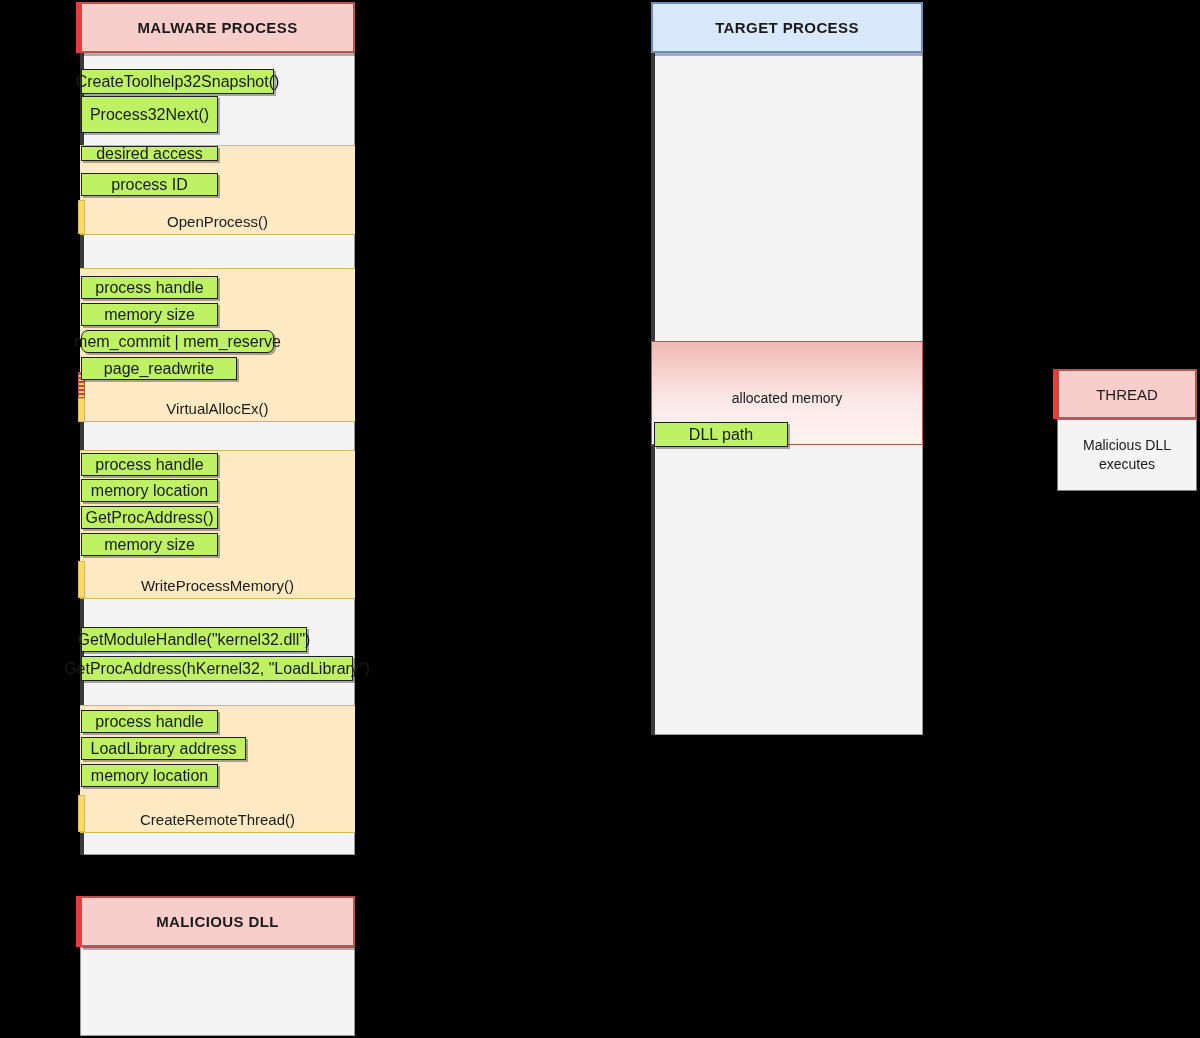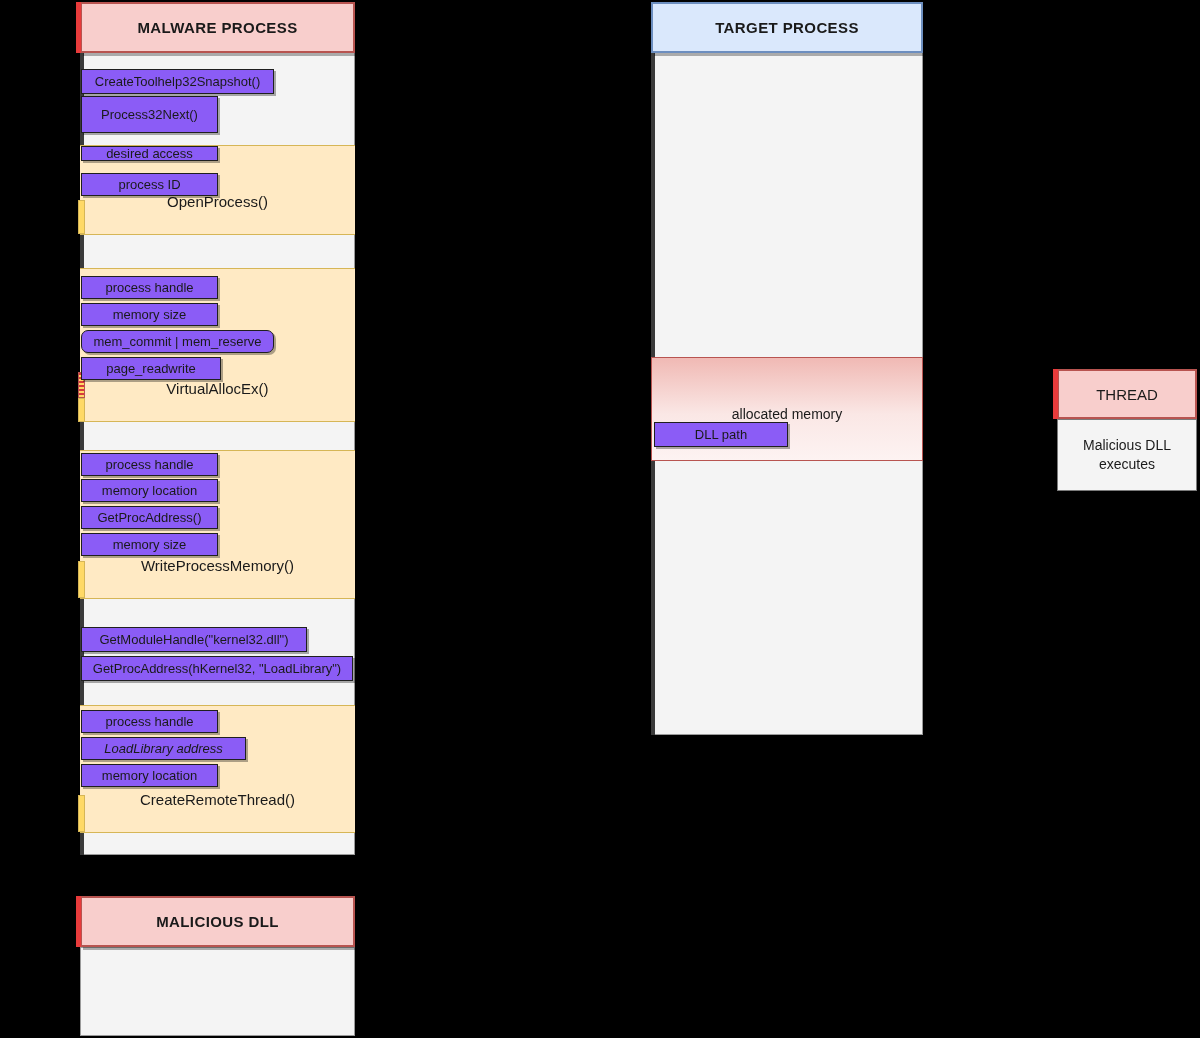--- a/index.html
+++ b/index.html
@@ -15,40 +15,40 @@
             display:flex;align-items:center;justify-content:center;
             font-weight:bold;font-size:15px;color:#1a1a1a;letter-spacing:.4px;
             box-shadow:3px 3px 0 rgba(0,0,0,.30);}
   .col-head.blue{border-color:#6c8ebf;background:#dae8fc;}
 
   
   .band{background:#ffeac4;border-top:1px solid #d6b656;
         border-bottom:1px solid #d6b656;}
   .band-label{display:flex;align-items:flex-end;justify-content:center;
               width:100%;height:100%;font-size:15px;color:#1a1a1a;
-              padding-bottom:24px;box-sizing:border-box;}
+              padding-bottom:4px;box-sizing:border-box;}
 
   
-  .pbox{background:#8b5cf6;border:1.6px solid #1f1f1f;
+  .pbox{background:#bef264;border:1.6px solid #1f1f1f;
         display:flex;align-items:center;justify-content:center;
-        font-size:13px;color:#1a1a1a;white-space:nowrap;
+        font-size:16px;color:#1a1a1a;white-space:nowrap;
         box-shadow:2px 2px 0 rgba(0,0,0,.32);}
 
   
   .act{background:#ffd966;border:1px solid #d6b656;}
   .act-dash{background:repeating-linear-gradient(
               to bottom,#d93b3b 0 2px,#ffd966 2px 4px);
             border:1px solid #b85450;}
   .lifeline{background:#3a3a3a;}
 
   
   .alloc{border:1.6px solid #b85450;
          background:linear-gradient(to bottom,#f0b9b4 0%,#fae7e5 55%,#fdf3f2 100%);
          display:flex;align-items:flex-start;justify-content:center;
-         font-size:14px;color:#1a1a1a;padding-top:48px;box-sizing:border-box;margin-top:16px;}
+         font-size:14px;color:#1a1a1a;padding-top:48px;box-sizing:border-box;}
 
   
   .thread-head{border:2px solid #b85450;background:#f8cecc;
                display:flex;align-items:center;justify-content:center;
                font-size:15px;color:#1a1a1a;
                box-shadow:3px 3px 0 rgba(0,0,0,.30);}
   .thread-body{background:#f4f4f4;border:1px solid #7a7a7a;
                display:flex;align-items:center;justify-content:center;
                text-align:center;font-size:14px;color:#1a1a1a;line-height:1.35;
                box-shadow:3px 3px 0 rgba(0,0,0,.30);}
@@ -81,32 +81,32 @@
 
 <div class="abs pbox" style="left:81px;top:69px;width:193px;height:25px;">CreateToolhelp32Snapshot()</div>
 <div class="abs pbox" style="left:81px;top:96px;width:137px;height:37px;">Process32Next()</div>
 
 <div class="abs pbox" style="left:81px;top:146px;width:137px;height:15px;">desired access</div>
 <div class="abs pbox" style="left:81px;top:173px;width:137px;height:23px;text-align:right;">process ID</div>
 
 <div class="abs pbox" style="left:81px;top:276px;width:137px;height:23px;">process handle</div>
 <div class="abs pbox" style="left:81px;top:303px;width:137px;height:23px;">memory size</div>
 <div class="abs pbox" style="left:81px;top:330px;width:193px;height:23px;border-radius:7px;">mem_commit | mem_reserve</div>
-<div class="abs pbox" style="left:81px;top:357px;width:140px;height:23px;">page_readwrite</div>
+<div class="abs pbox" style="left:81px;top:357px;width:156px;height:23px;">page_readwrite</div>
 
 <div class="abs pbox" style="left:81px;top:453px;width:137px;height:23px;">process handle</div>
 <div class="abs pbox" style="left:81px;top:479px;width:137px;height:23px;">memory location</div>
 <div class="abs pbox" style="left:81px;top:506px;width:137px;height:23px;">GetProcAddress()</div>
 <div class="abs pbox" style="left:81px;top:533px;width:137px;height:23px;">memory size</div>
 
 <div class="abs pbox" style="left:81px;top:627px;width:226px;height:25px;">GetModuleHandle("kernel32.dll")</div>
 <div class="abs pbox" style="left:81px;top:656px;width:272px;height:25px;">GetProcAddress(hKernel32, "LoadLibrary")</div>
 
 <div class="abs pbox" style="left:81px;top:710px;width:137px;height:23px;">process handle</div>
-<div class="abs pbox" style="left:81px;top:737px;width:165px;height:23px;font-style:italic;">LoadLibrary address</div>
+<div class="abs pbox" style="left:81px;top:737px;width:165px;height:23px;">LoadLibrary address</div>
 <div class="abs pbox" style="left:81px;top:764px;width:137px;height:23px;">memory location</div>
 
 <div class="abs col-head" style="left:80px;top:2px;width:275px;height:51px;">MALWARE PROCESS</div>
 <div class="abs" style="left:76px;top:2px;width:5px;height:51px;background:#e83b3b;"></div>
 
 <div class="abs col-body" style="left:80px;top:947px;width:275px;height:89px;"></div>
 <div class="abs col-head" style="left:80px;top:896px;width:275px;height:51px;">MALICIOUS DLL</div>
 <div class="abs" style="left:76px;top:896px;width:5px;height:51px;background:#e83b3b;"></div>
 
 <div class="abs col-body" style="left:651px;top:52px;width:272px;height:683px;"></div>

